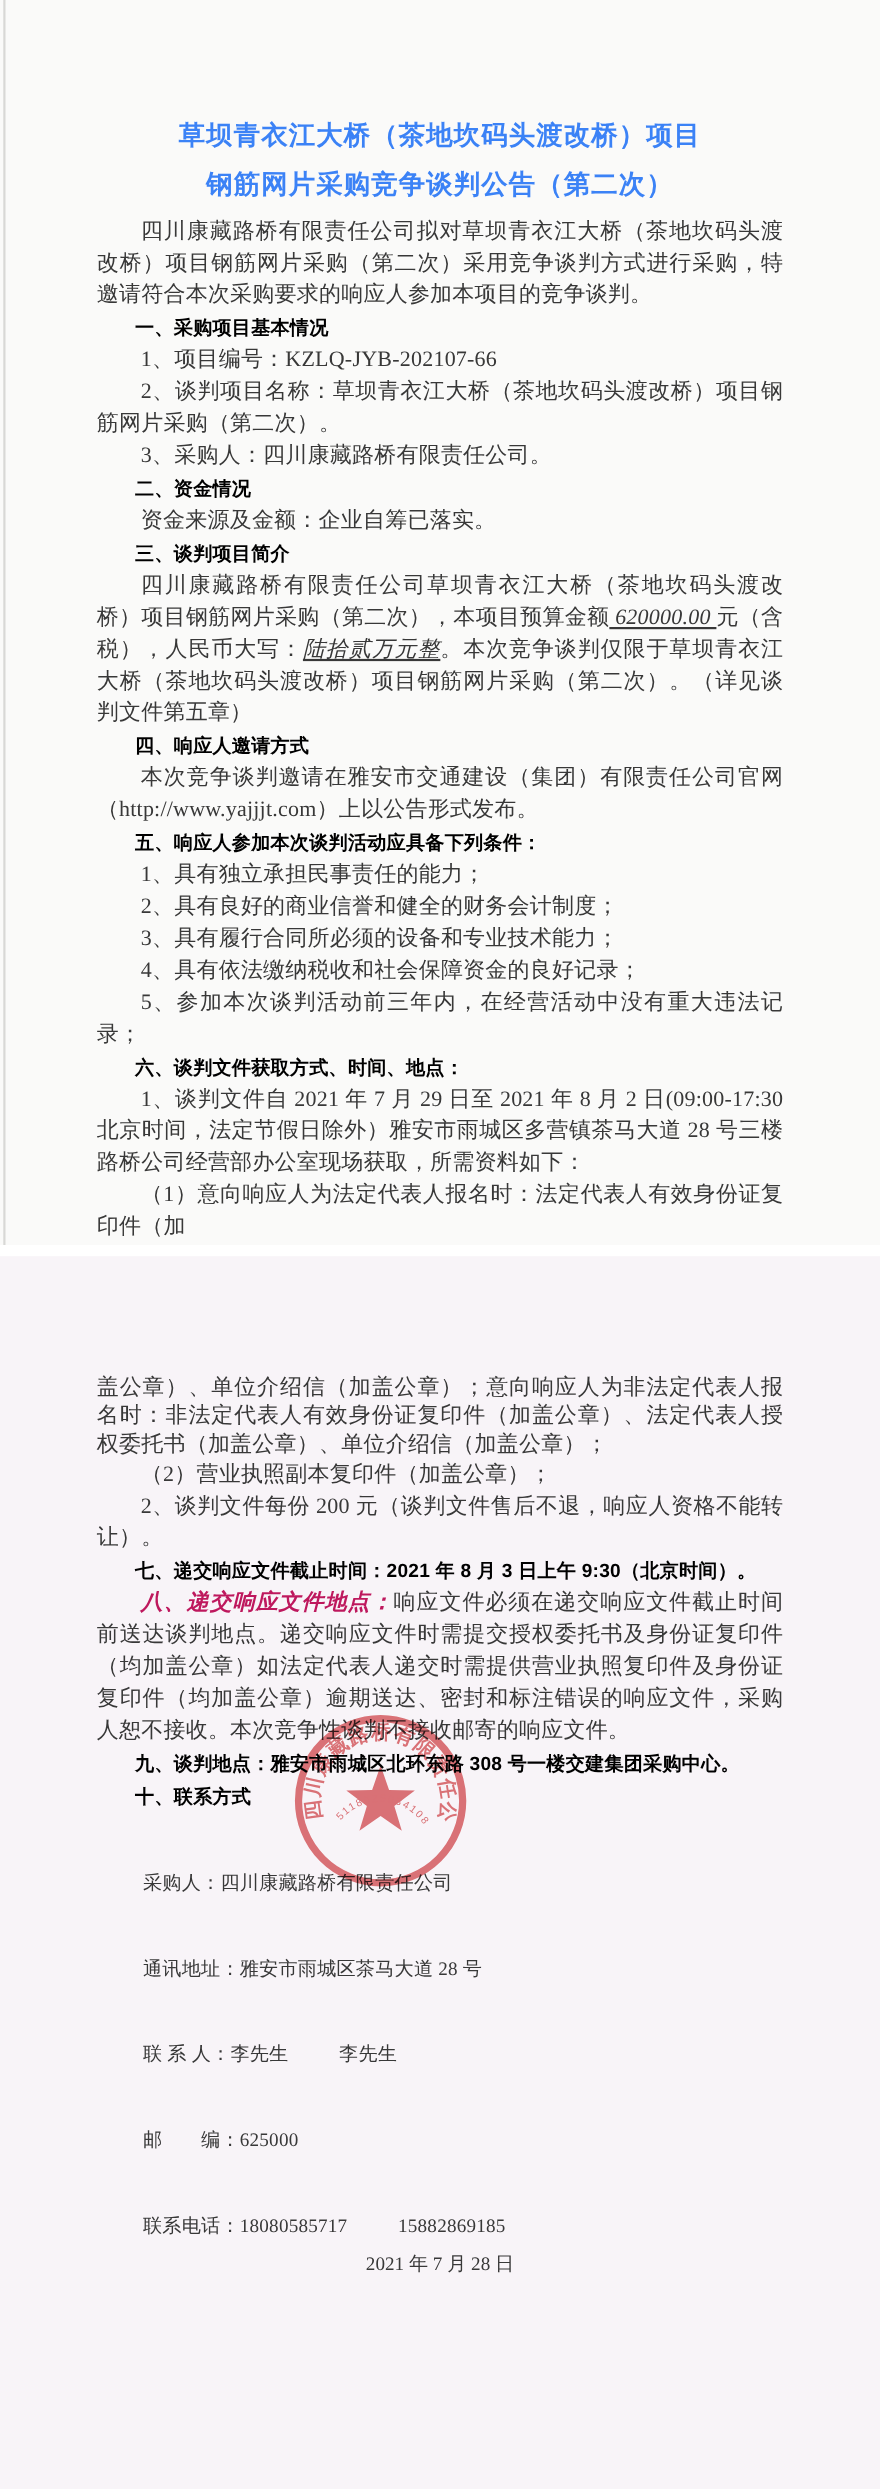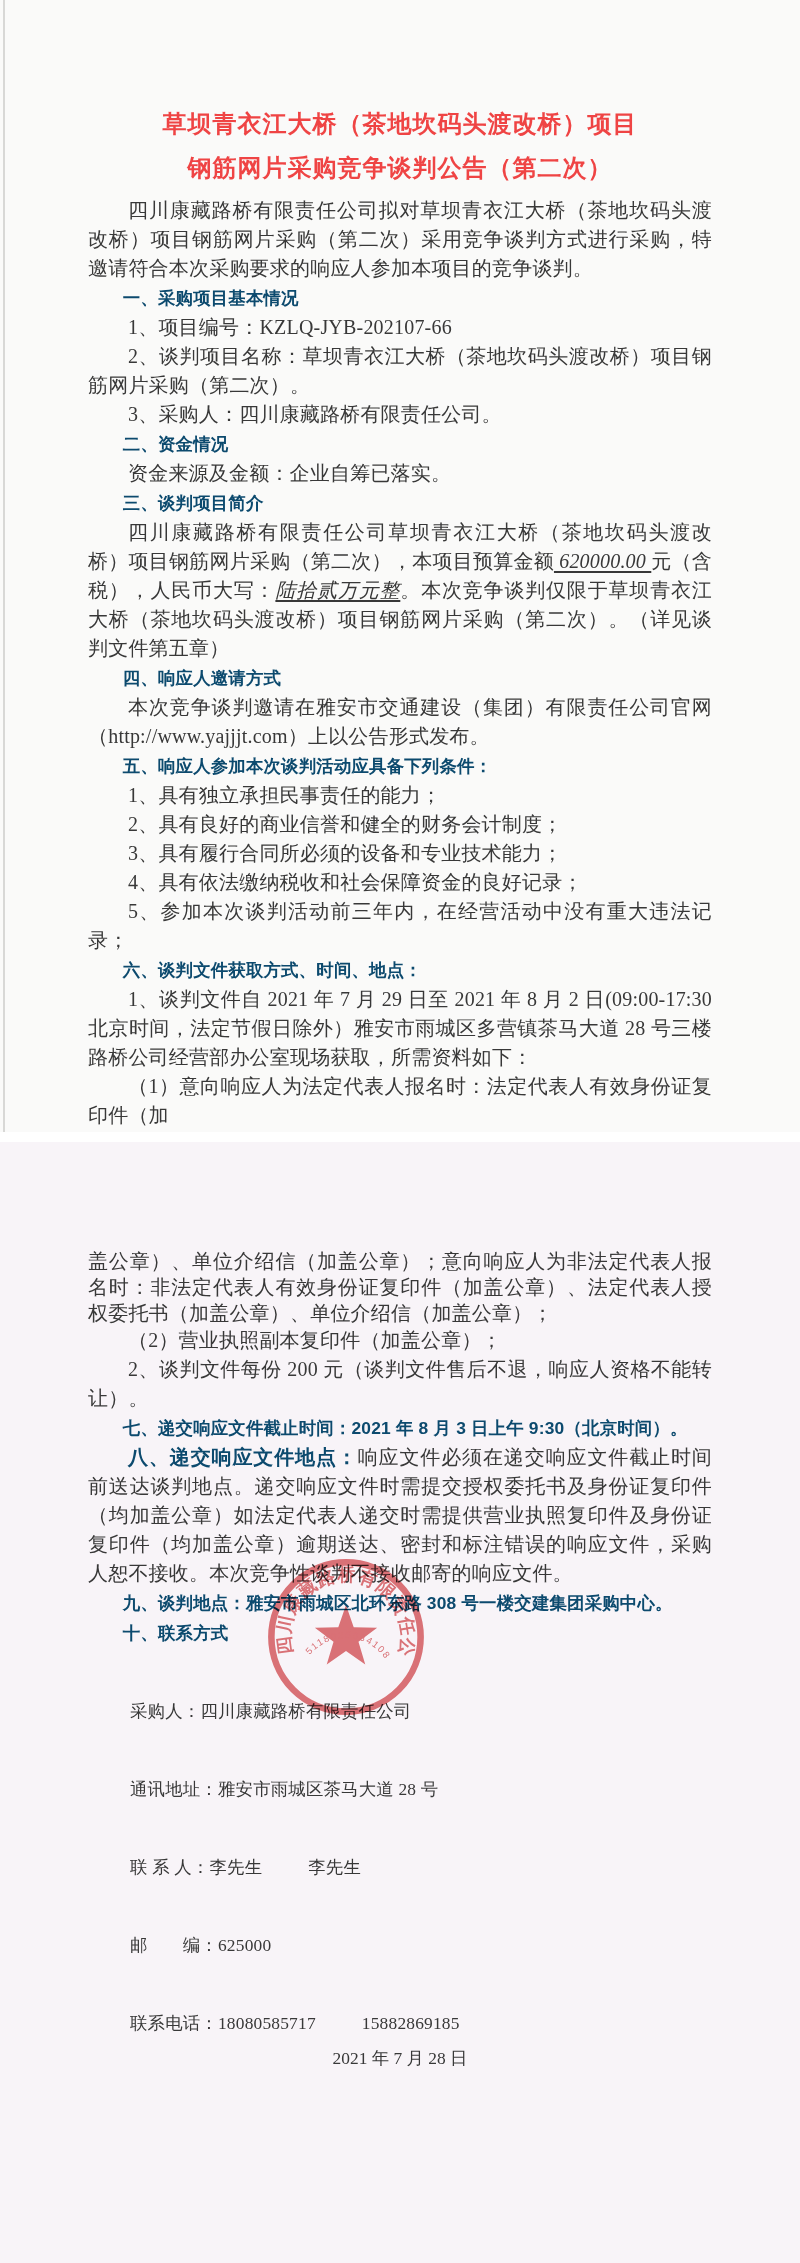--- a/index.html
+++ b/index.html
@@ -12,39 +12,39 @@
   #page1{top:0;height:1132px;background:#fafaf9;}
   #page1 .edge{position:absolute;left:3px;top:0;width:2px;height:1132px;background:#d8d8d6;}
   #page-gap{position:absolute;left:0;top:1132px;width:800px;height:10px;background:#ffffff;}
   #page2{top:1142px;height:1121px;background:#f8f4f8;}
   .content{position:absolute;left:88px;top:0;width:624px;}
   #page1 .content{top:102px;}
   #page2 .content{top:106px;}
 
   .doc-title{
     text-align:center;font-weight:700;font-size:24px;line-height:44px;
-    color:#ef4444;letter-spacing:1px;
+    color:#3b82f6;letter-spacing:1px;
   }
   .titleblock{margin-bottom:6px;}
 
   p,.h,.line{margin:0;}
   .para,.line{
     font-size:20px;line-height:29px;letter-spacing:0.2px;
     text-align:justify;
   }
   .ind{text-indent:2em;}
   .h{
     font-family:"Liberation Sans","DejaVu Sans",sans-serif;
-    font-weight:700;color:#0c4a6e;
+    font-weight:700;color:#000000;
     font-size:17.4px;line-height:29px;letter-spacing:0.2px;
     text-indent:2em;margin-top:1px;text-align:justify;
   }
   .hei-inline{
     font-family:"Liberation Sans","DejaVu Sans",sans-serif;
-    font-weight:700;color:#0c4a6e;
+    font-weight:700;color:#be185d;font-style:italic;
   }
   .u{text-decoration:underline;text-underline-offset:3px;font-style:italic;}
 
   .p2cont{line-height:26px;}
 
   .contact{margin-top:4px;}
   .crow{font-size:17.4px;line-height:30px;letter-spacing:0.2px;padding-left:42px;margin-top:48px;}
   .cv2{margin-left:46px;}
   .date-line{
     font-size:17.4px;line-height:29px;text-align:center;margin-top:6px;

